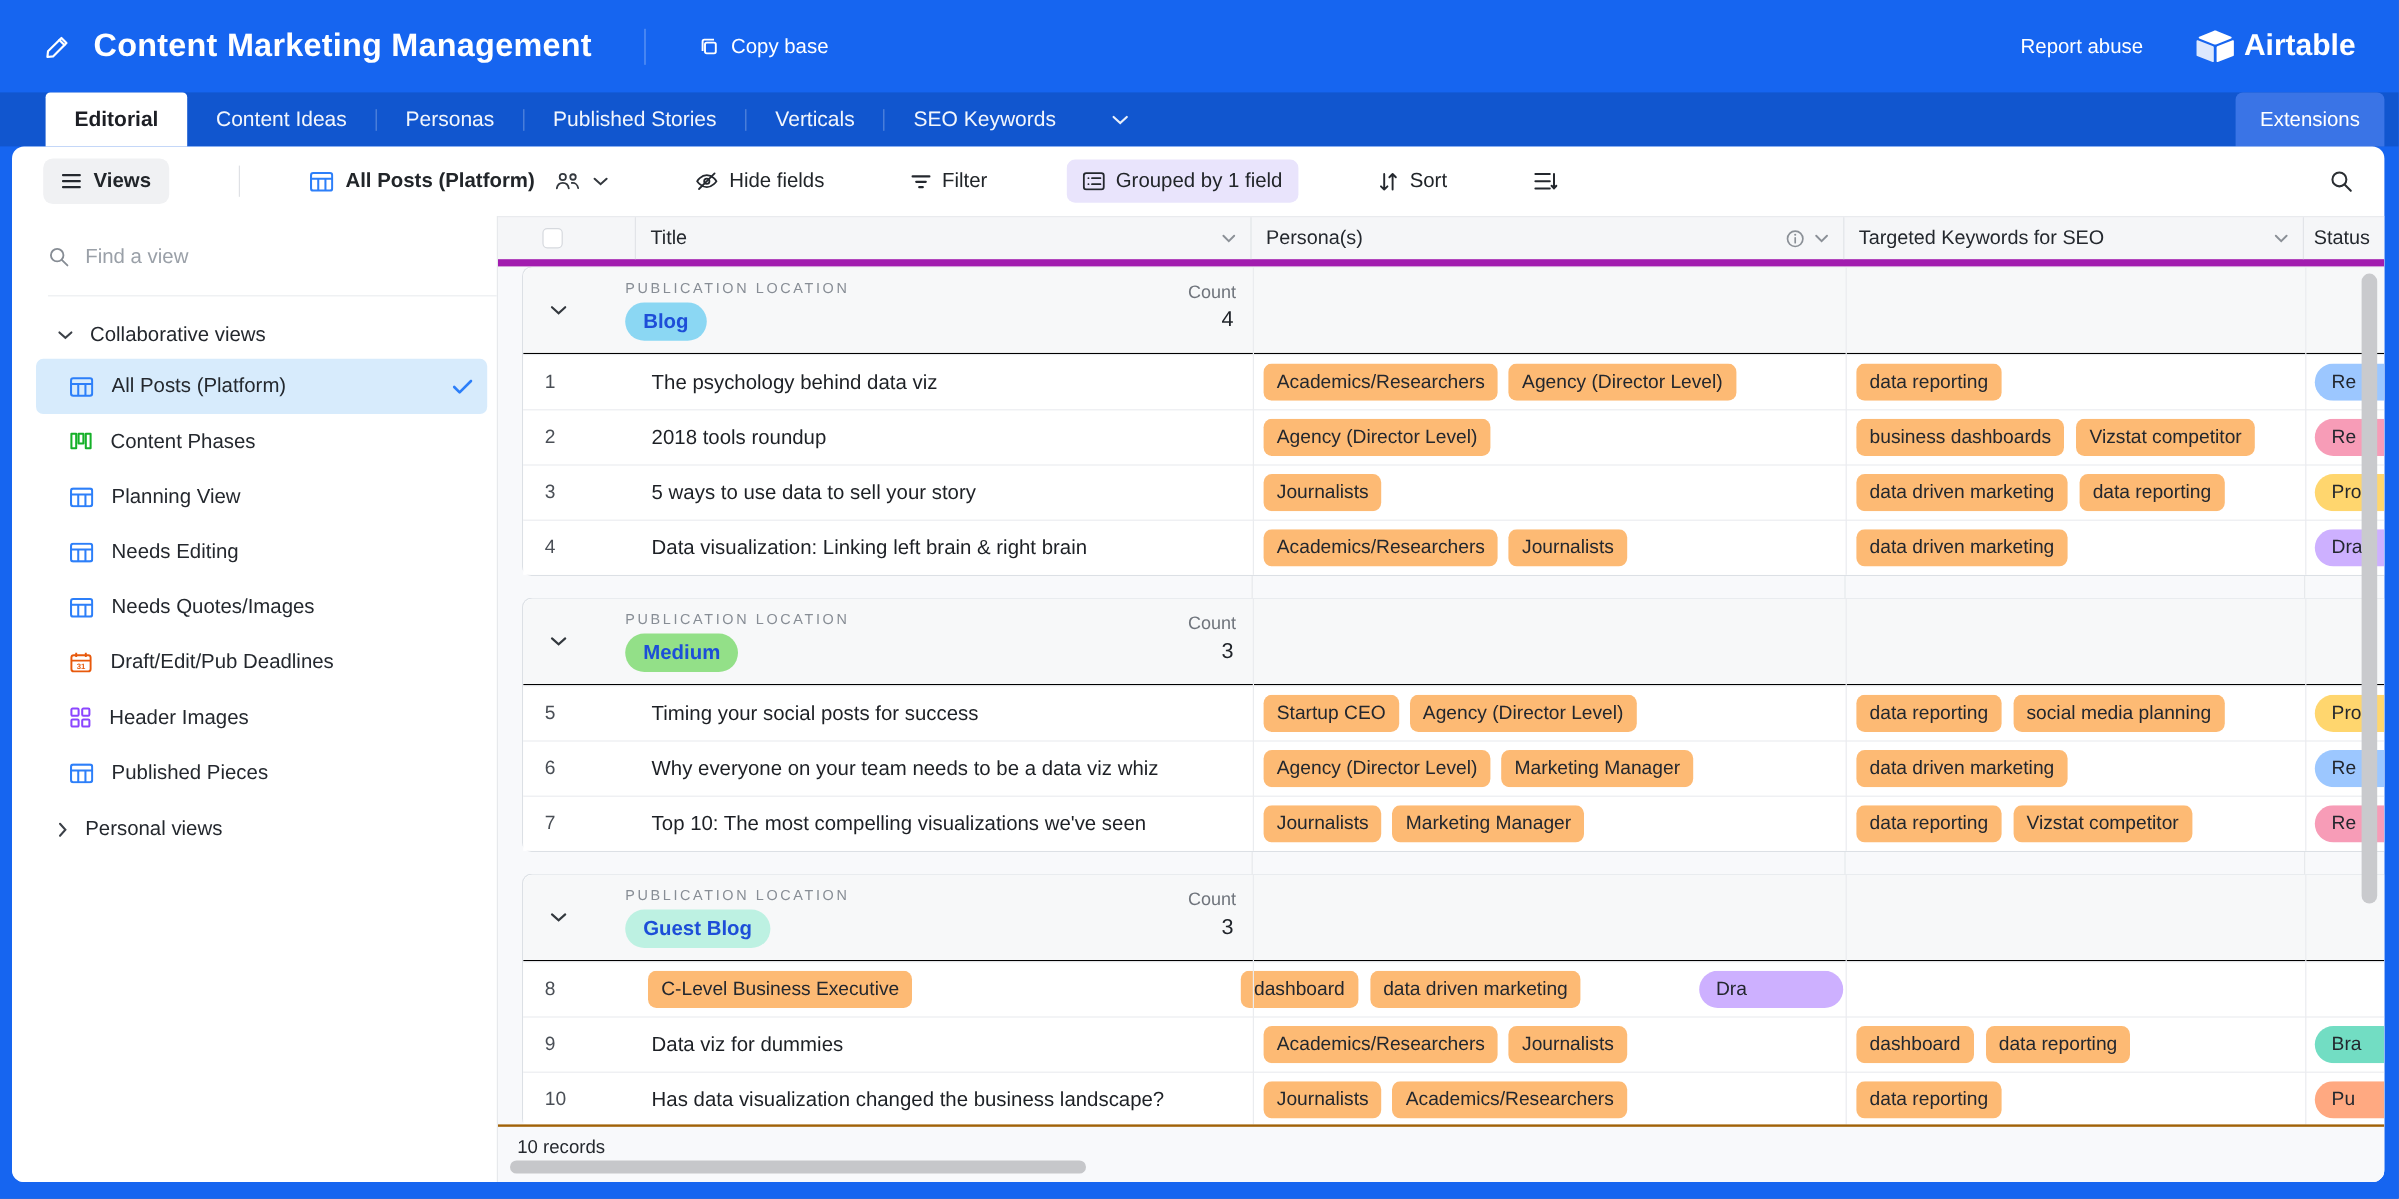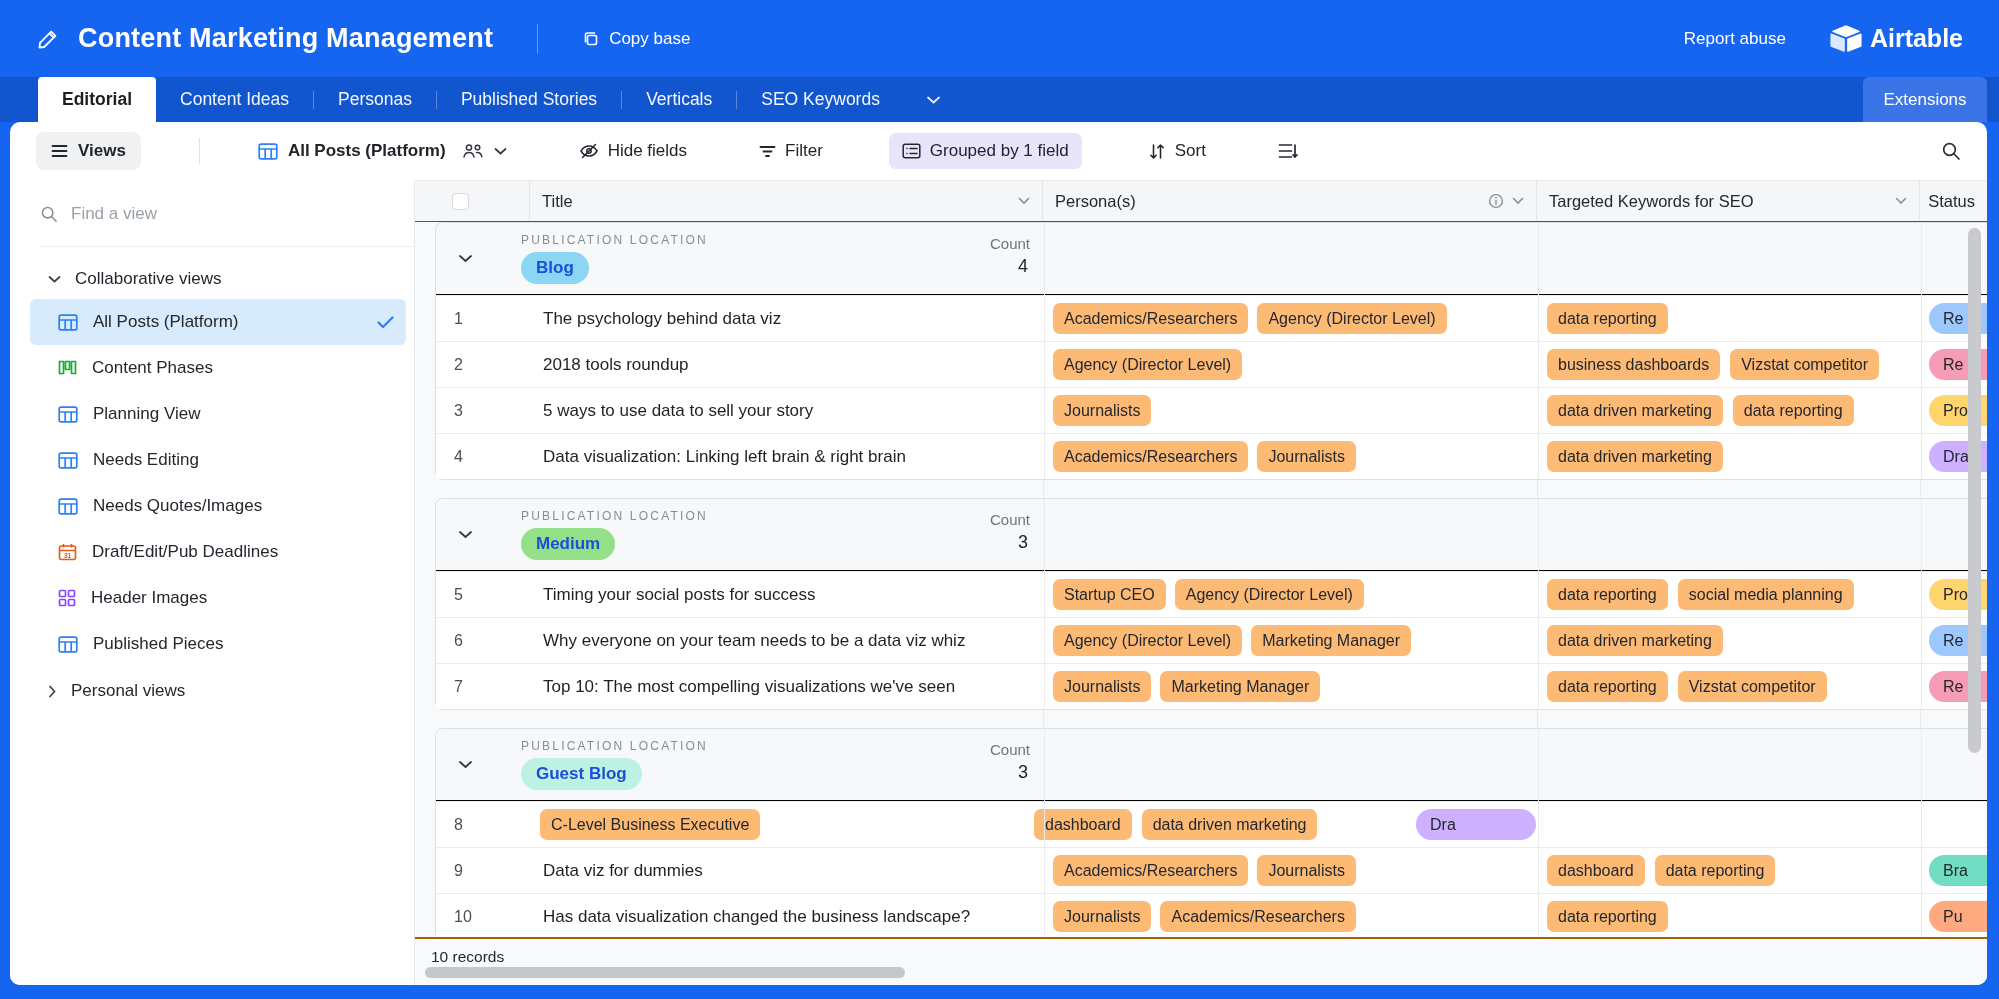--- a/index.html
+++ b/index.html
@@ -43,21 +43,21 @@
   .view-search input { border:none; outline:none; font-size:17px; color:#30343a; width:280px; font-family:inherit; }
   .view-search input::placeholder { color:#9aa0a8; }
   .side-section { display:flex; align-items:center; gap:14px; margin:22px 0 10px 38px; font-size:17px; color:#24282e; font-weight:500; cursor:pointer; }
   .view-item { display:flex; align-items:center; gap:15px; height:46px; margin:0 8px 0 20px; padding:0 12px 0 28px; border-radius:6px; font-size:17px; color:#24282e; font-weight:500; cursor:pointer; }
   .view-item.selected { background:#d7ebfc; }
   .view-item .vi-label { flex:1; white-space:nowrap; overflow:hidden; }
   .personal-views { margin-top:14px; }
 
   
   .grid { position:absolute; left:405px; top:58px; right:0; bottom:0; background:#f8f9fb; overflow:hidden; }
-  .grid-header { position:absolute; left:0; top:0; right:0; height:42px; background:#f5f6f8; border-top:1px solid #e9ebee; border-bottom:1px solid #a21caf; display:flex; z-index:2; }
+  .grid-header { position:absolute; left:0; top:0; right:0; height:42px; background:#f5f6f8; border-top:1px solid #e9ebee; border-bottom:6px solid #a21caf; display:flex; z-index:2; }
   .gh-cell { display:flex; align-items:center; font-size:16.5px; color:#24282e; padding:0 12px; border-right:1px solid #e2e4e8; overflow:hidden; white-space:nowrap; }
   .gh-cell .gh-label { flex:1; }
   .gh-icons { display:flex; align-items:center; gap:8px; color:#8b9097; }
   .gh-checkbox { width:17px; height:17px; border:1.5px solid #d6d9de; border-radius:4px; background:#fff; margin-left:37px; }
 
   .canvas { position:absolute; left:0; top:42px; right:0; bottom:48px; overflow:hidden; }
   .vsep { position:absolute; top:0; bottom:0; width:1px; background:#e7e9ec; }
 
   .group-box { position:relative; margin:0 0 18px 20px; background:#fff; border:1px solid #dce0e5; border-right:none; border-radius:8px 0 0 8px; }
   .group-box:first-of-type { margin-top:25px; }

